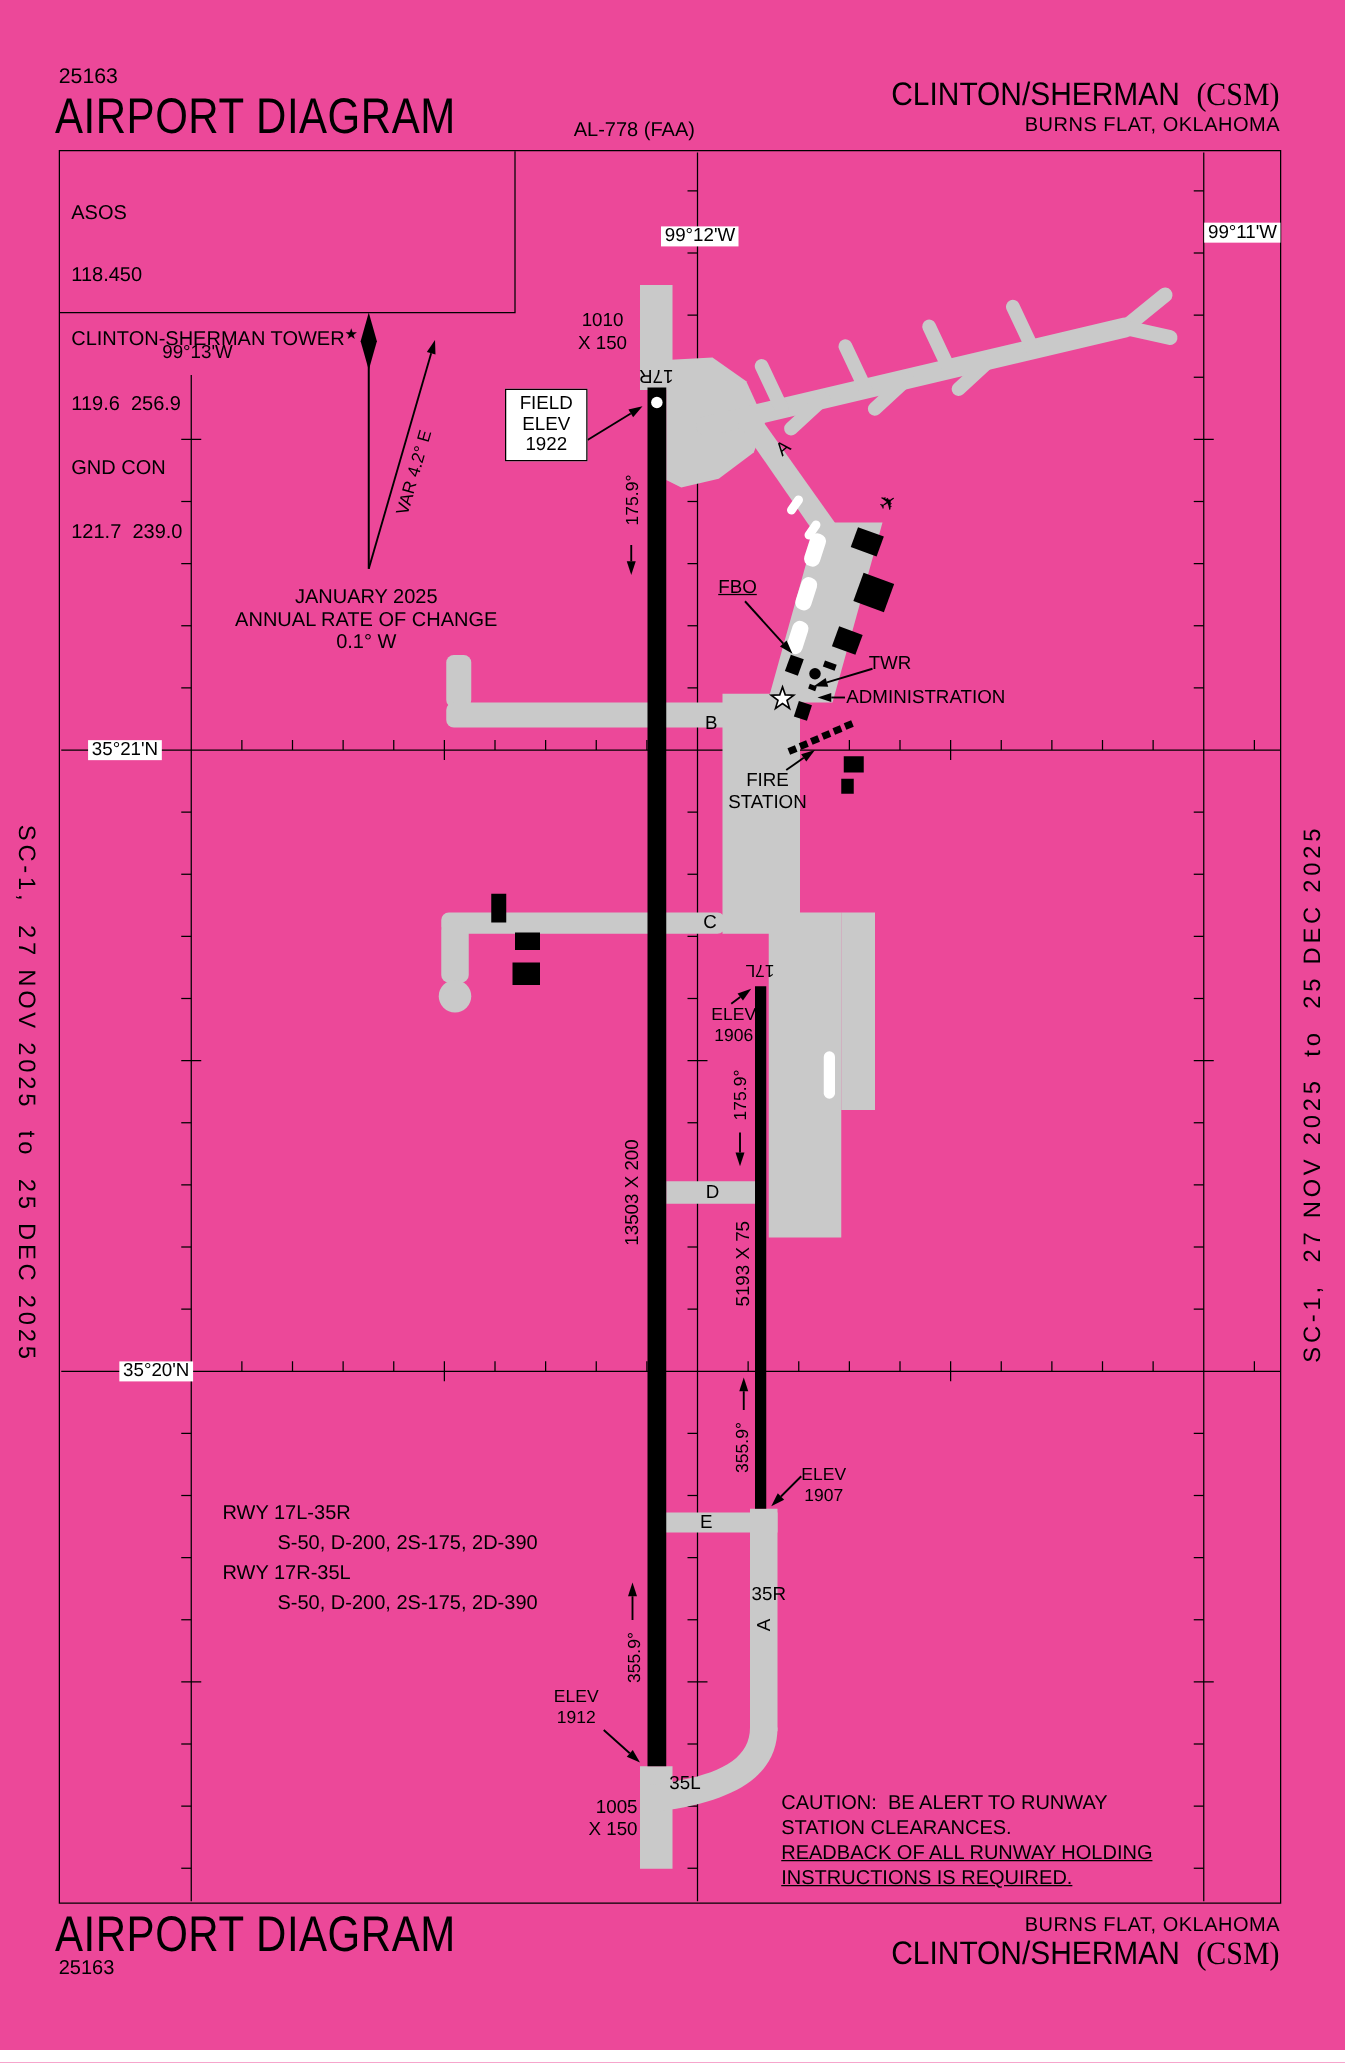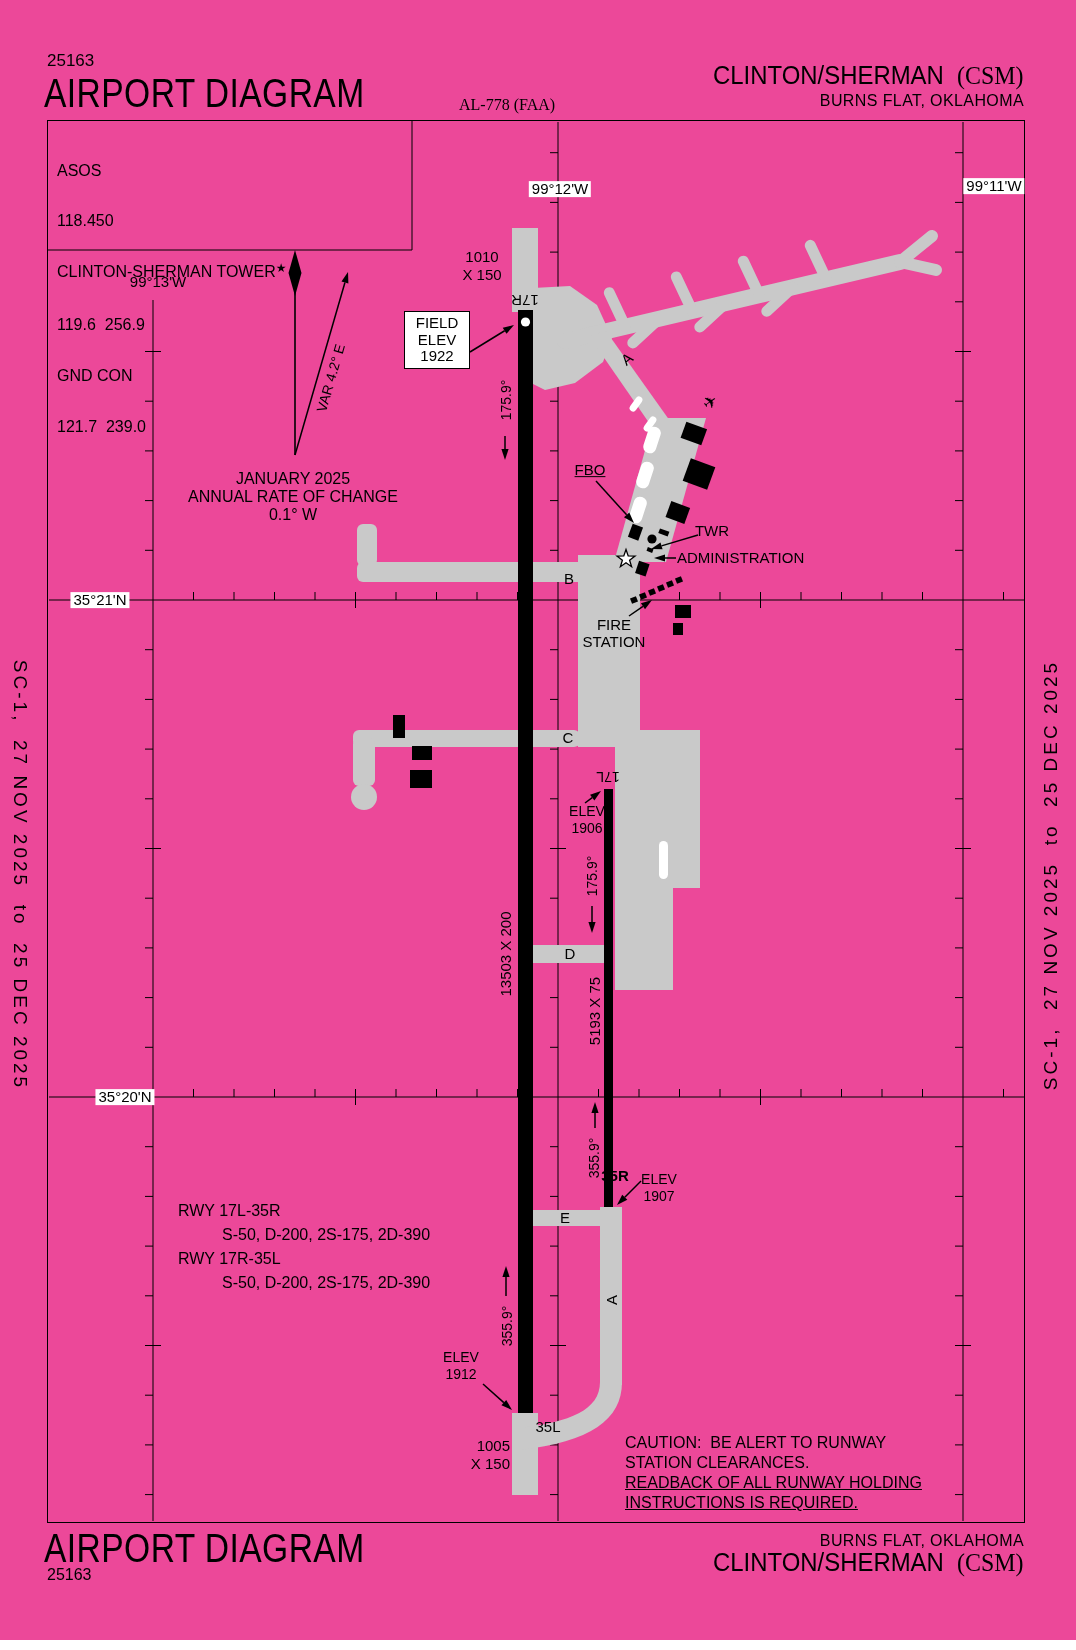--- a/index.html
+++ b/index.html
@@ -22,21 +22,21 @@
   .edition{font-size:19px;letter-spacing:3px;}
   svg{position:absolute;left:0;top:0;}
 </style>
 </head>
 <body>
 
 <div class="page">
 
   <div class="lbl s17" style="left:47px;top:52px;">25163</div>
   <div class="lbl big" style="left:44px;top:72px;">AIRPORT DIAGRAM</div>
-  <div class="lbl s16" style="left:459px;top:97px;font-family:Liberation Serif, serif;">AL-778 (FAA)</div>
+  <div class="lbl s16" style="left:459px;top:97px;">AL-778 (FAA)</div>
   <div class="lbl apt ra" style="top:62px;"><span>CLINTON/SHERMAN</span>  <span class="serif">(CSM)</span></div>
   <div class="lbl s16 ra" style="top:93px;letter-spacing:.4px;">BURNS FLAT, OKLAHOMA</div>
 
   <div class="mapborder"></div>
 
   <svg id="map" width="1076" height="1650" viewBox="0 0 1076 1650">
 
     <g id="grid" stroke="#000" stroke-width="1">
       <line x1="153" y1="300" x2="153" y2="1521"></line>
       <line x1="558" y1="122" x2="558" y2="1521"></line>
@@ -327,21 +327,21 @@
   <div class="lbl c s14" style="left:592px;top:876px;--r:-90deg;">175.9°</div>
 
   <div class="lbl c" style="left:506px;top:954px;--r:-90deg;">13503 X 200</div>
   <div class="lbl c" style="left:570px;top:954px;">D</div>
   <div class="lbl c" style="left:595px;top:1011px;--r:-90deg;">5193 X 75</div>
 
   <div class="lbl c s14" style="left:594px;top:1158px;--r:-90deg;">355.9°</div>
   <div class="lbl c s14" style="left:659px;top:1179px;">ELEV</div>
   <div class="lbl c s14" style="left:659px;top:1196px;">1907</div>
   <div class="lbl c" style="left:565px;top:1218px;">E</div>
-  <div class="lbl c" style="left:615px;top:1176px;font-weight:bold;">35R</div>
+  <div class="lbl c" style="left:615px;top:1276px;">35R</div>
 
   <div class="lbl s16" style="left:178px;top:1203px;">RWY 17L-35R</div>
   <div class="lbl s16" style="left:222px;top:1227px;">S-50, D-200, 2S-175, 2D-390</div>
   <div class="lbl s16" style="left:178px;top:1251px;">RWY 17R-35L</div>
   <div class="lbl s16" style="left:222px;top:1275px;">S-50, D-200, 2S-175, 2D-390</div>
 
   <div class="lbl c s14" style="left:507px;top:1326px;--r:-90deg;">355.9°</div>
   <div class="lbl c" style="left:612px;top:1300px;--r:-90deg;">A</div>
   <div class="lbl c s14" style="left:461px;top:1357px;">ELEV</div>
   <div class="lbl c s14" style="left:461px;top:1374px;">1912</div>

